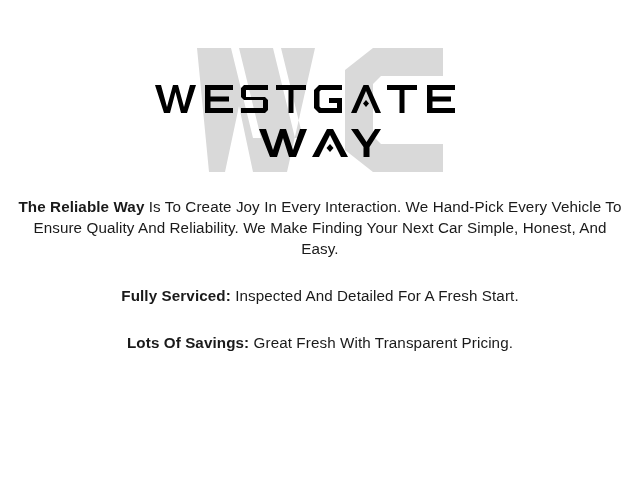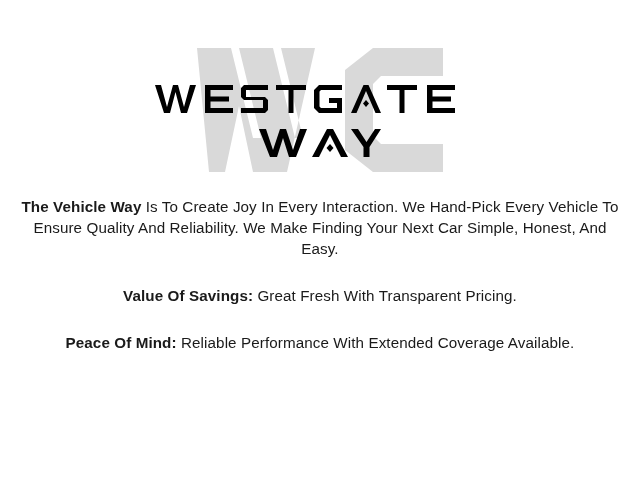--- a/index.html
+++ b/index.html
@@ -175,27 +175,27 @@
           </g>
         </svg>
       </span>
 
     </div>
   </div>
 
   <div class="body-copy">
 
     <p class="para para-intro">
-      <span class="lead">The Vehicle Way</span><span> Is To Create Joy In Every Interaction. We Hand-Pick Every Vehicle To Ensure Quality And Reliability. We Make Finding Your Next Car Simple, Honest, And Easy.</span>
+      <span class="lead">The Reliable Way</span><span> Is To Create Joy In Every Interaction. We Hand-Pick Every Vehicle To Ensure Quality And Reliability. We Make Finding Your Next Car Simple, Honest, And Easy.</span>
     </p>
 
-
     <p class="para para-feature">
-      <span class="lead">Value Of Savings:</span><span> Great Fresh With Transparent Pricing.</span>
+      <span class="lead">Fully Serviced:</span><span> Inspected And Detailed For A Fresh Start.</span>
     </p>
 
     <p class="para para-feature">
-      <span class="lead">Peace Of Mind:</span><span> Reliable Performance With Extended Coverage Available.</span>
+      <span class="lead">Lots Of Savings:</span><span> Great Fresh With Transparent Pricing.</span>
     </p>
 
+
   </div>
 
 </div>
 
 </body></html>

